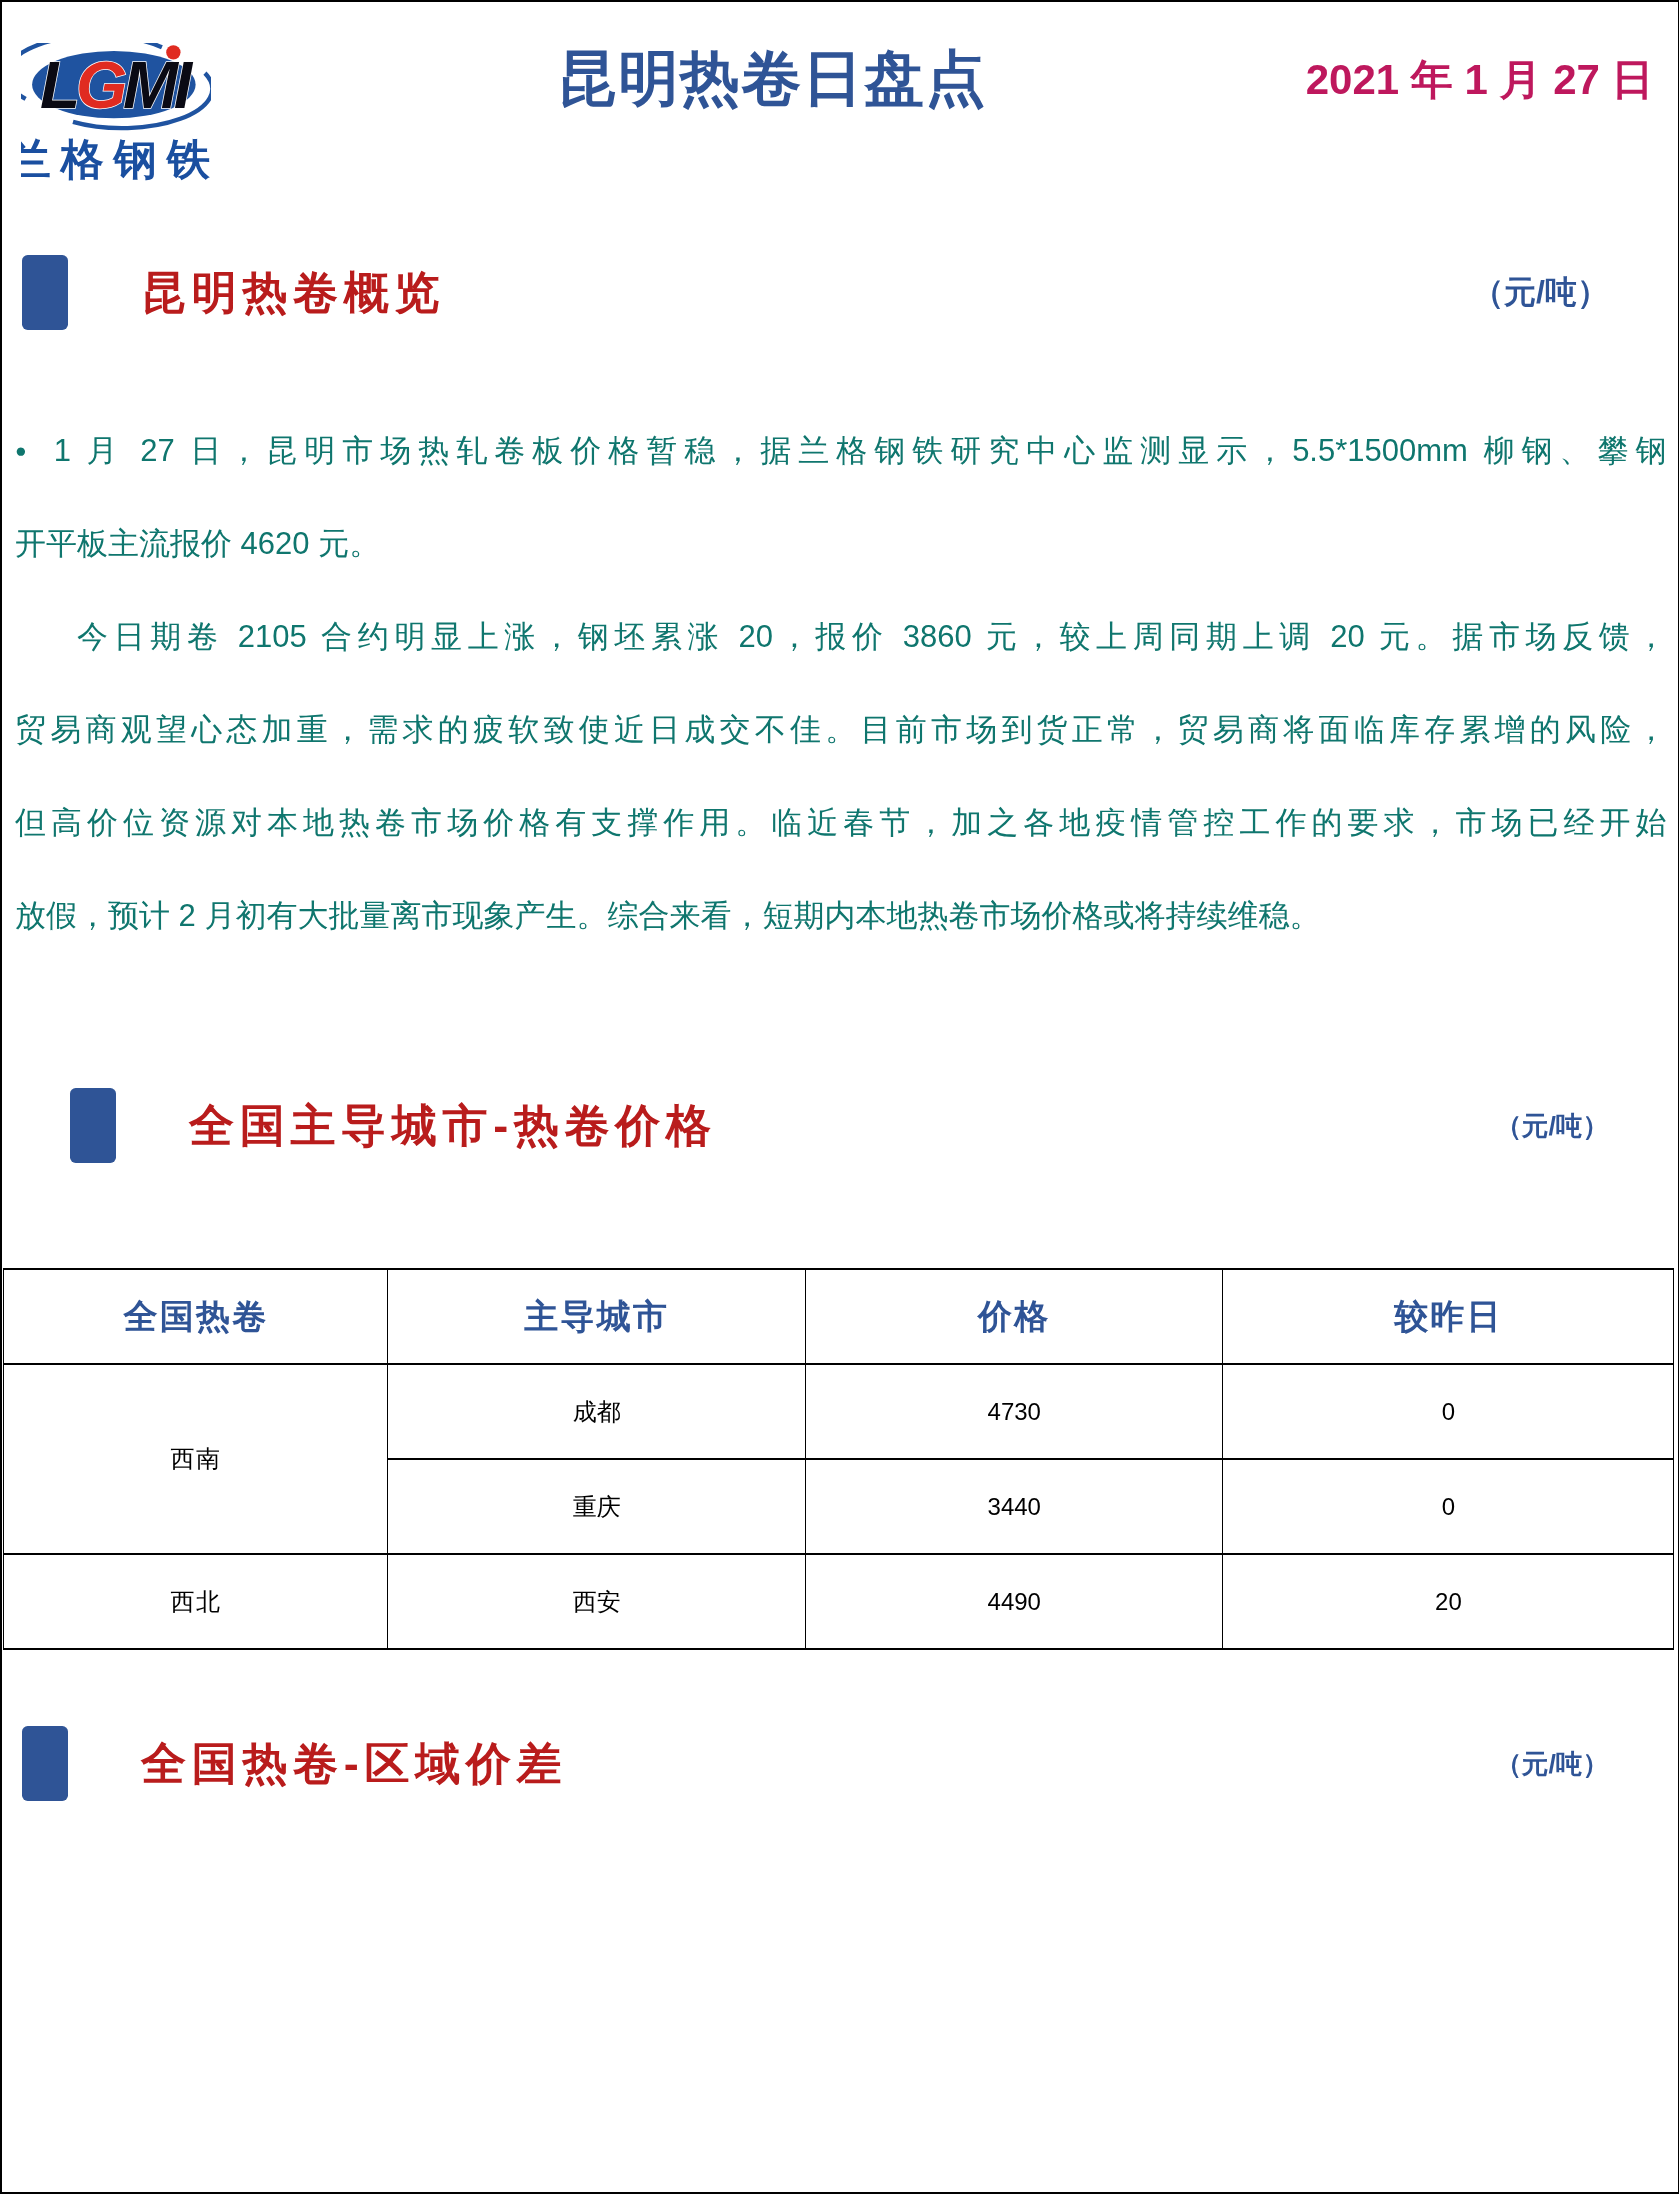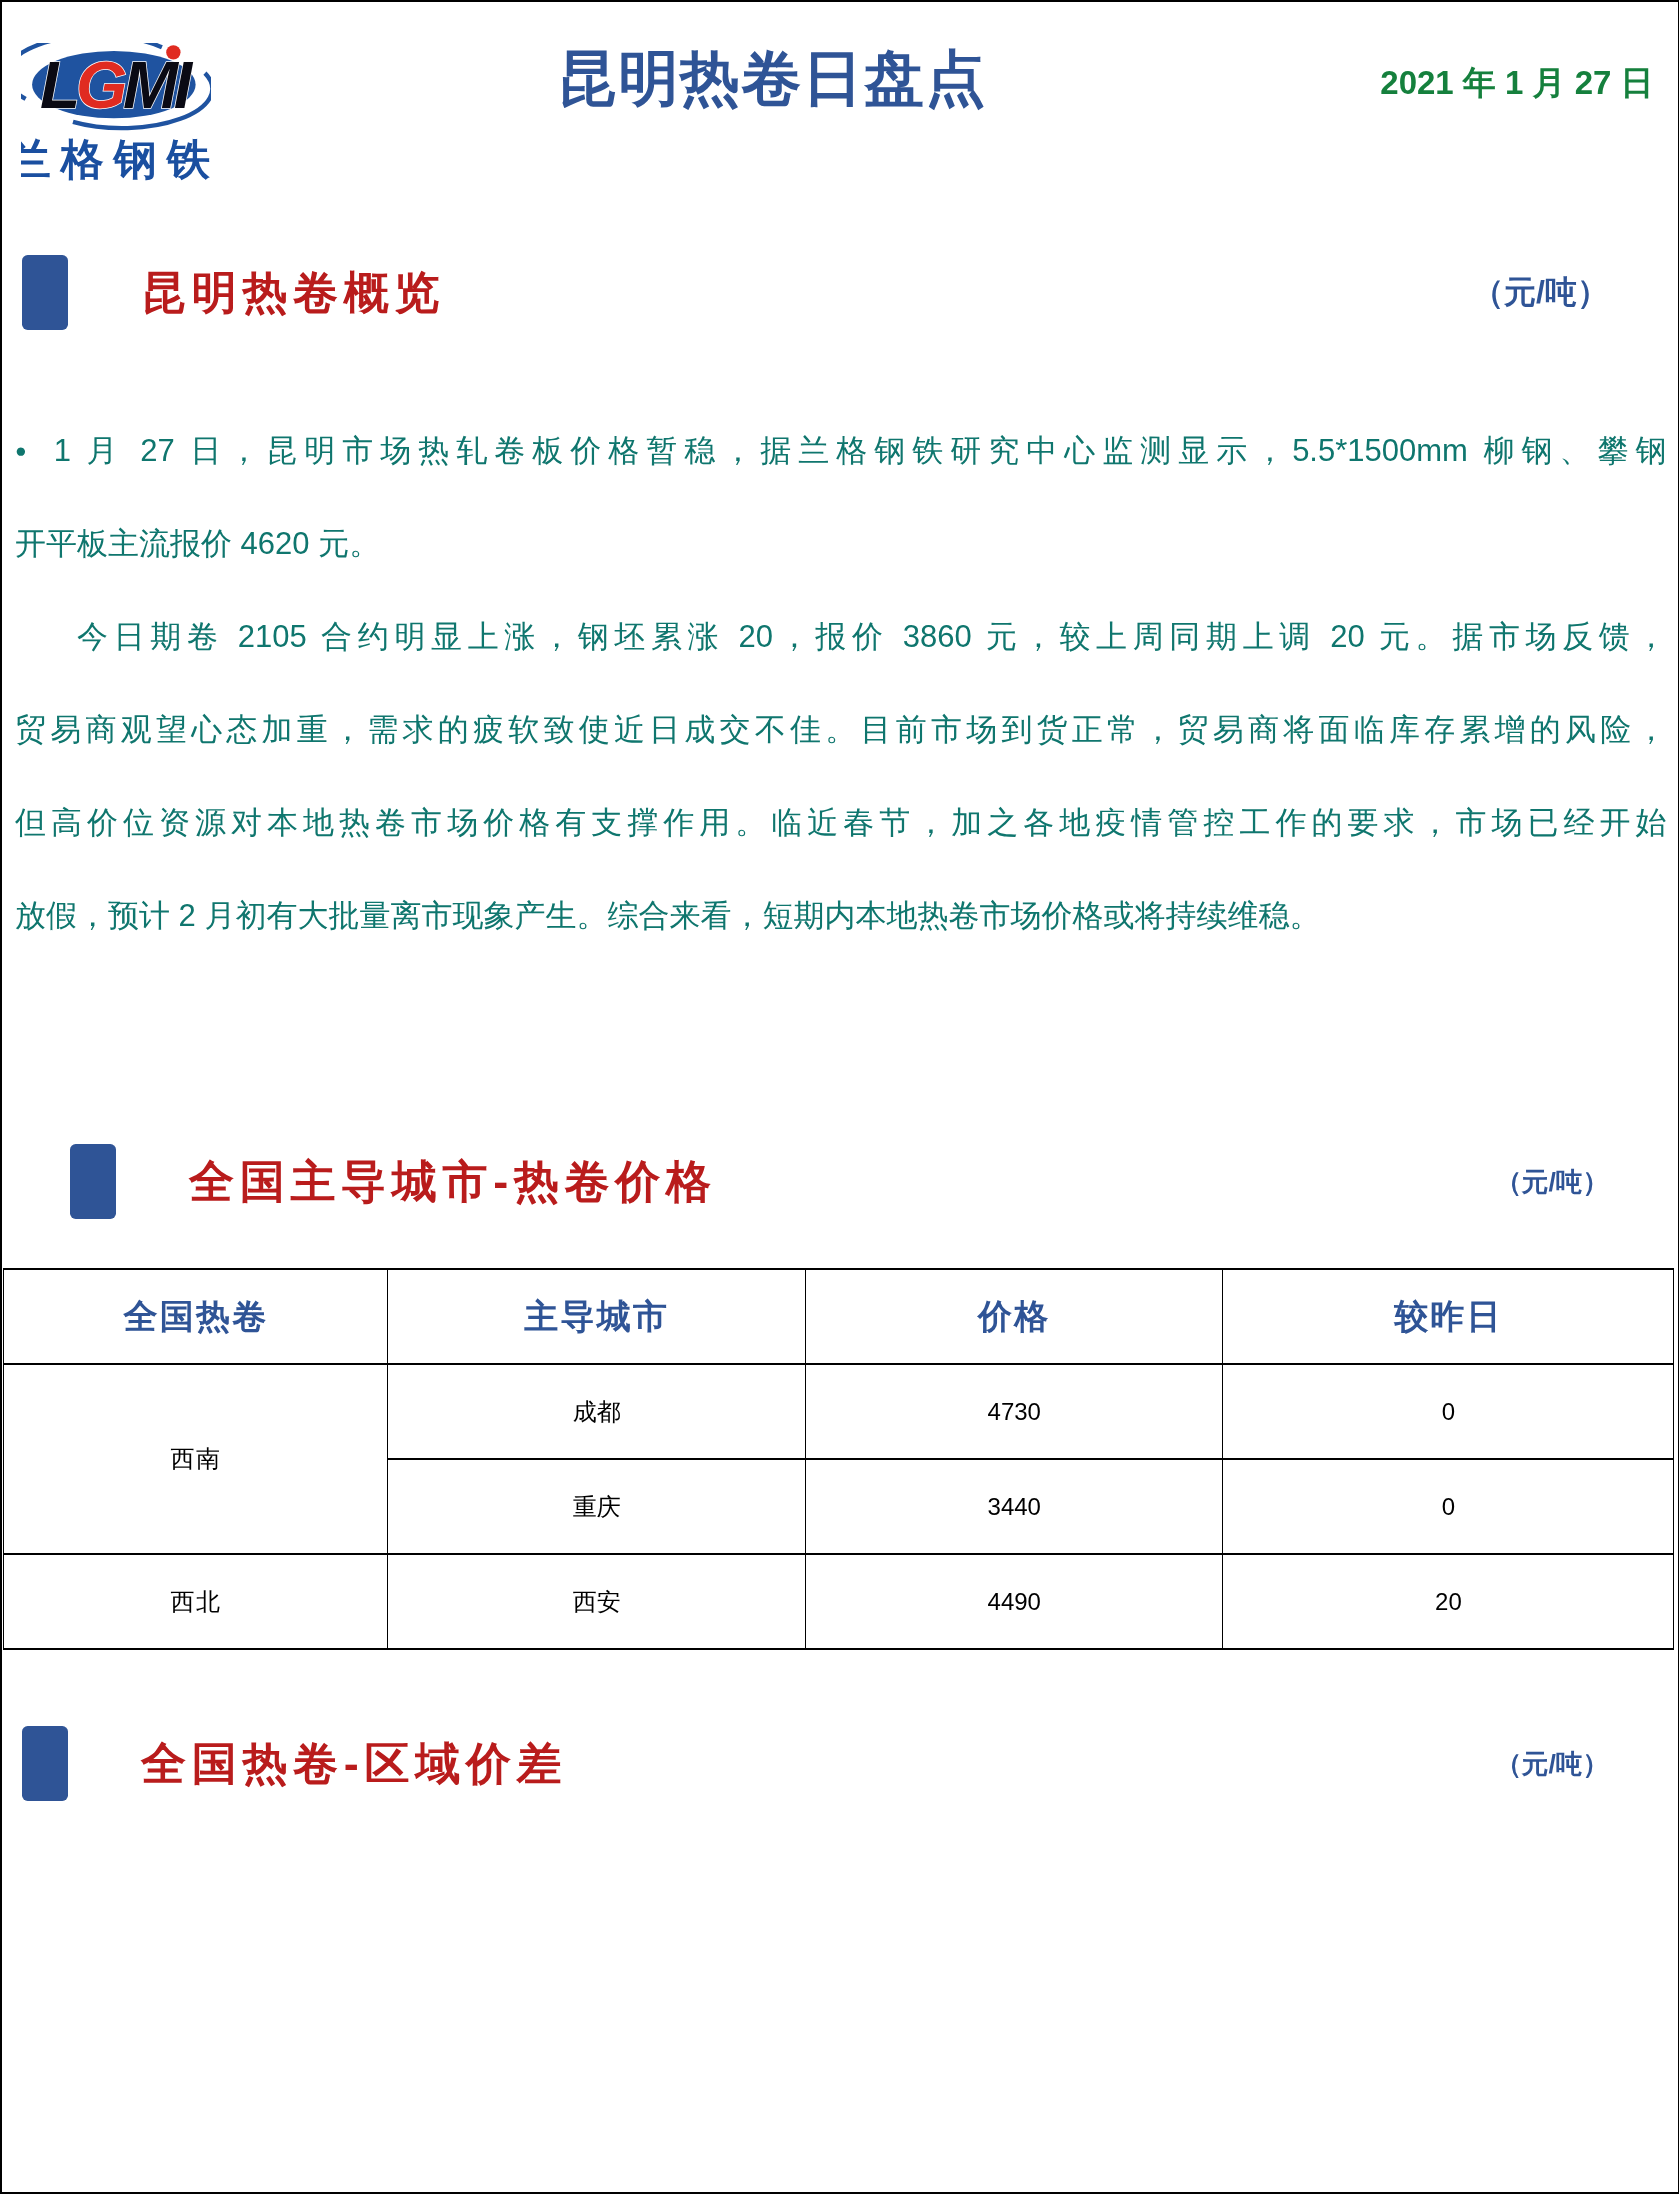--- a/index.html
+++ b/index.html
@@ -15,31 +15,31 @@
   }
 
   
   .logo { position:absolute; left:18.7px; top:27px;margin-top:14px; }
   .page-title {
     position:absolute; left:555px; top:37px;
     font-size:60px; font-weight:bold; color:#2F5496; letter-spacing:1.4px;
     white-space:nowrap;
   }
   .page-date {
-    position:absolute; right:24.4px; top:59px;
-    font-size:33px; font-weight:bold; color:#15803d; white-space:nowrap;
+    position:absolute; right:24.4px; top:50px;
+    font-size:42px; font-weight:bold; color:#be185d; white-space:nowrap;
   }
 
   
   .section-header {
     position:absolute; left:20px; right:69px; height:75px;
     display:flex; align-items:center;
   }
   .sec-1 { top:253px; }
-  .sec-2 { top:1142px;padding-left:48px; }
+  .sec-2 { top:1086px;padding-left:48px; }
   .sec-3 { top:1724px; }
   .section-marker {
     width:46px; height:75px; background:#2F5496; border-radius:5.7px;
     flex:0 0 auto;
   }
   .section-title {
     margin-left:73px;
     font-size:45px; font-weight:bold; color:#b91c1c; letter-spacing:5.7px;
     white-space:nowrap;
   }

